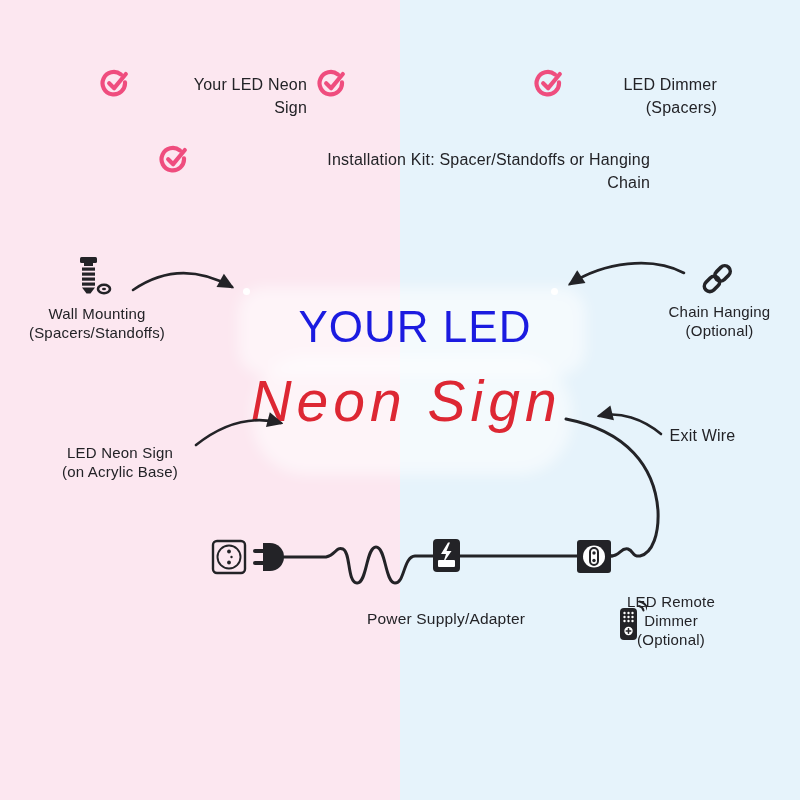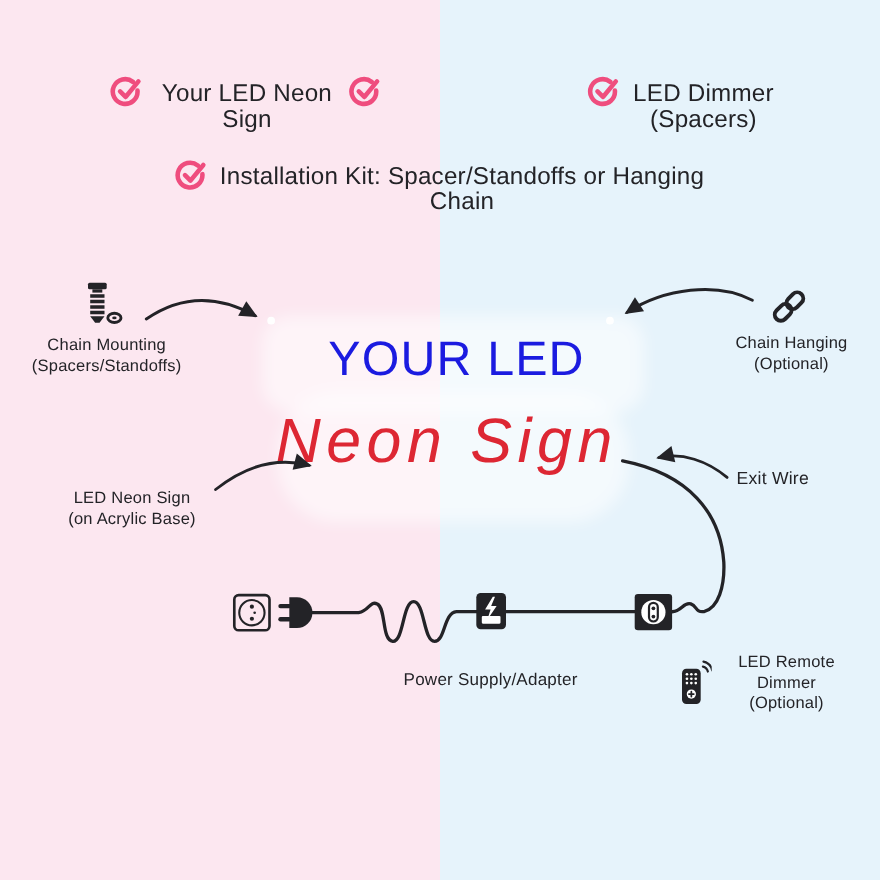--- a/index.html
+++ b/index.html
@@ -25,39 +25,39 @@
 
   .sign-title{position:absolute;left:200px;top:294px;width:430px;text-align:center;
               font-size:44px;line-height:66px;letter-spacing:1px;color:var(--sign-blue);}
   .sign-subtitle{position:absolute;left:206px;top:366px;width:400px;text-align:center;
               font-family:Liberation Sans, sans-serif;font-style:italic;font-size:57px;
               line-height:70px;letter-spacing:5px;color:var(--sign-red);}
 
   .overlay{position:absolute;left:0;top:0;pointer-events:none;}
   .icon-abs{position:absolute;}
 
-  .feature-text{position:absolute;text-align:center;font-size:22px;line-height:23px;
+  .feature-text{position:absolute;text-align:right;font-size:16px;line-height:23px;
                 white-space:pre-line;letter-spacing:0.2px;color:var(--ink);}
   .ft1{left:142px;top:73px;width:165px;}
   .ft2{left:357px;top:73px;width:165px;}
   .ft3{left:562px;top:73px;width:155px;}
   .ft4{left:190px;top:148px;width:460px;}
   .chk1{left:100px;top:69px;}
   .chk2{left:317px;top:69px;}
   .chk3{left:534px;top:69px;}
   .chk4{left:159px;top:145px;}
 
   .callout{position:absolute;text-align:center;font-size:15px;line-height:19px;
            white-space:pre-line;letter-spacing:0.2px;color:var(--ink);}
   .c-wall{left:7px;top:304px;width:180px;}
   .c-chain{left:622px;top:302px;width:195px;}
   .c-neon{left:20px;top:443px;width:200px;}
   .c-exit{left:655px;top:426px;width:95px;font-size:16px;}
   .c-power{left:346px;top:609px;width:200px;font-size:15.5px;}
-  .c-remote{left:640px;top:592px;width:150px;}
+  .c-remote{left:596px;top:592px;width:150px;}
 
   .ink-stroke{stroke:var(--ink);}
   .ink-fill{fill:var(--ink);}
   .pink-stroke{stroke:var(--accent-pink);}
 </style>
 </head>
 <body>
 
 <div class="stage">
   <div class="bg-half bg-left"></div>
@@ -153,21 +153,21 @@
       <rect x="8" y="7" width="9" height="3"></rect>
       <rect x="6" y="11.5" width="13" height="3.2"></rect>
       <rect x="6" y="16.5" width="13" height="3.2"></rect>
       <rect x="6" y="21.5" width="13" height="3.2"></rect>
       <rect x="6" y="26.5" width="13" height="3.2"></rect>
       <path d="M6,31.5 h13 l-4.5,6 h-4 z"></path>
       <ellipse cx="28" cy="33" rx="2" ry="1.3"></ellipse>
     </g>
     <ellipse class="ink-stroke" cx="28" cy="33" rx="6" ry="4.2" fill="none" stroke-width="2.6"></ellipse>
   </svg>
-  <div class="callout c-wall">Chain Mounting
+  <div class="callout c-wall">Wall Mounting
 (Spacers/Standoffs)</div>
 
   <svg class="icon-abs" style="left:700px;top:259px;" width="36" height="38" viewBox="0 0 36 36">
     <g class="ink-stroke" fill="none" stroke-width="3.6" transform="rotate(-45 18 18)">
       <rect x="1" y="12.5" width="17" height="11" rx="5.5"></rect>
       <rect x="16" y="12.5" width="17" height="11" rx="5.5"></rect>
     </g>
   </svg>
   <div class="callout c-chain">Chain Hanging
 (Optional)</div>

